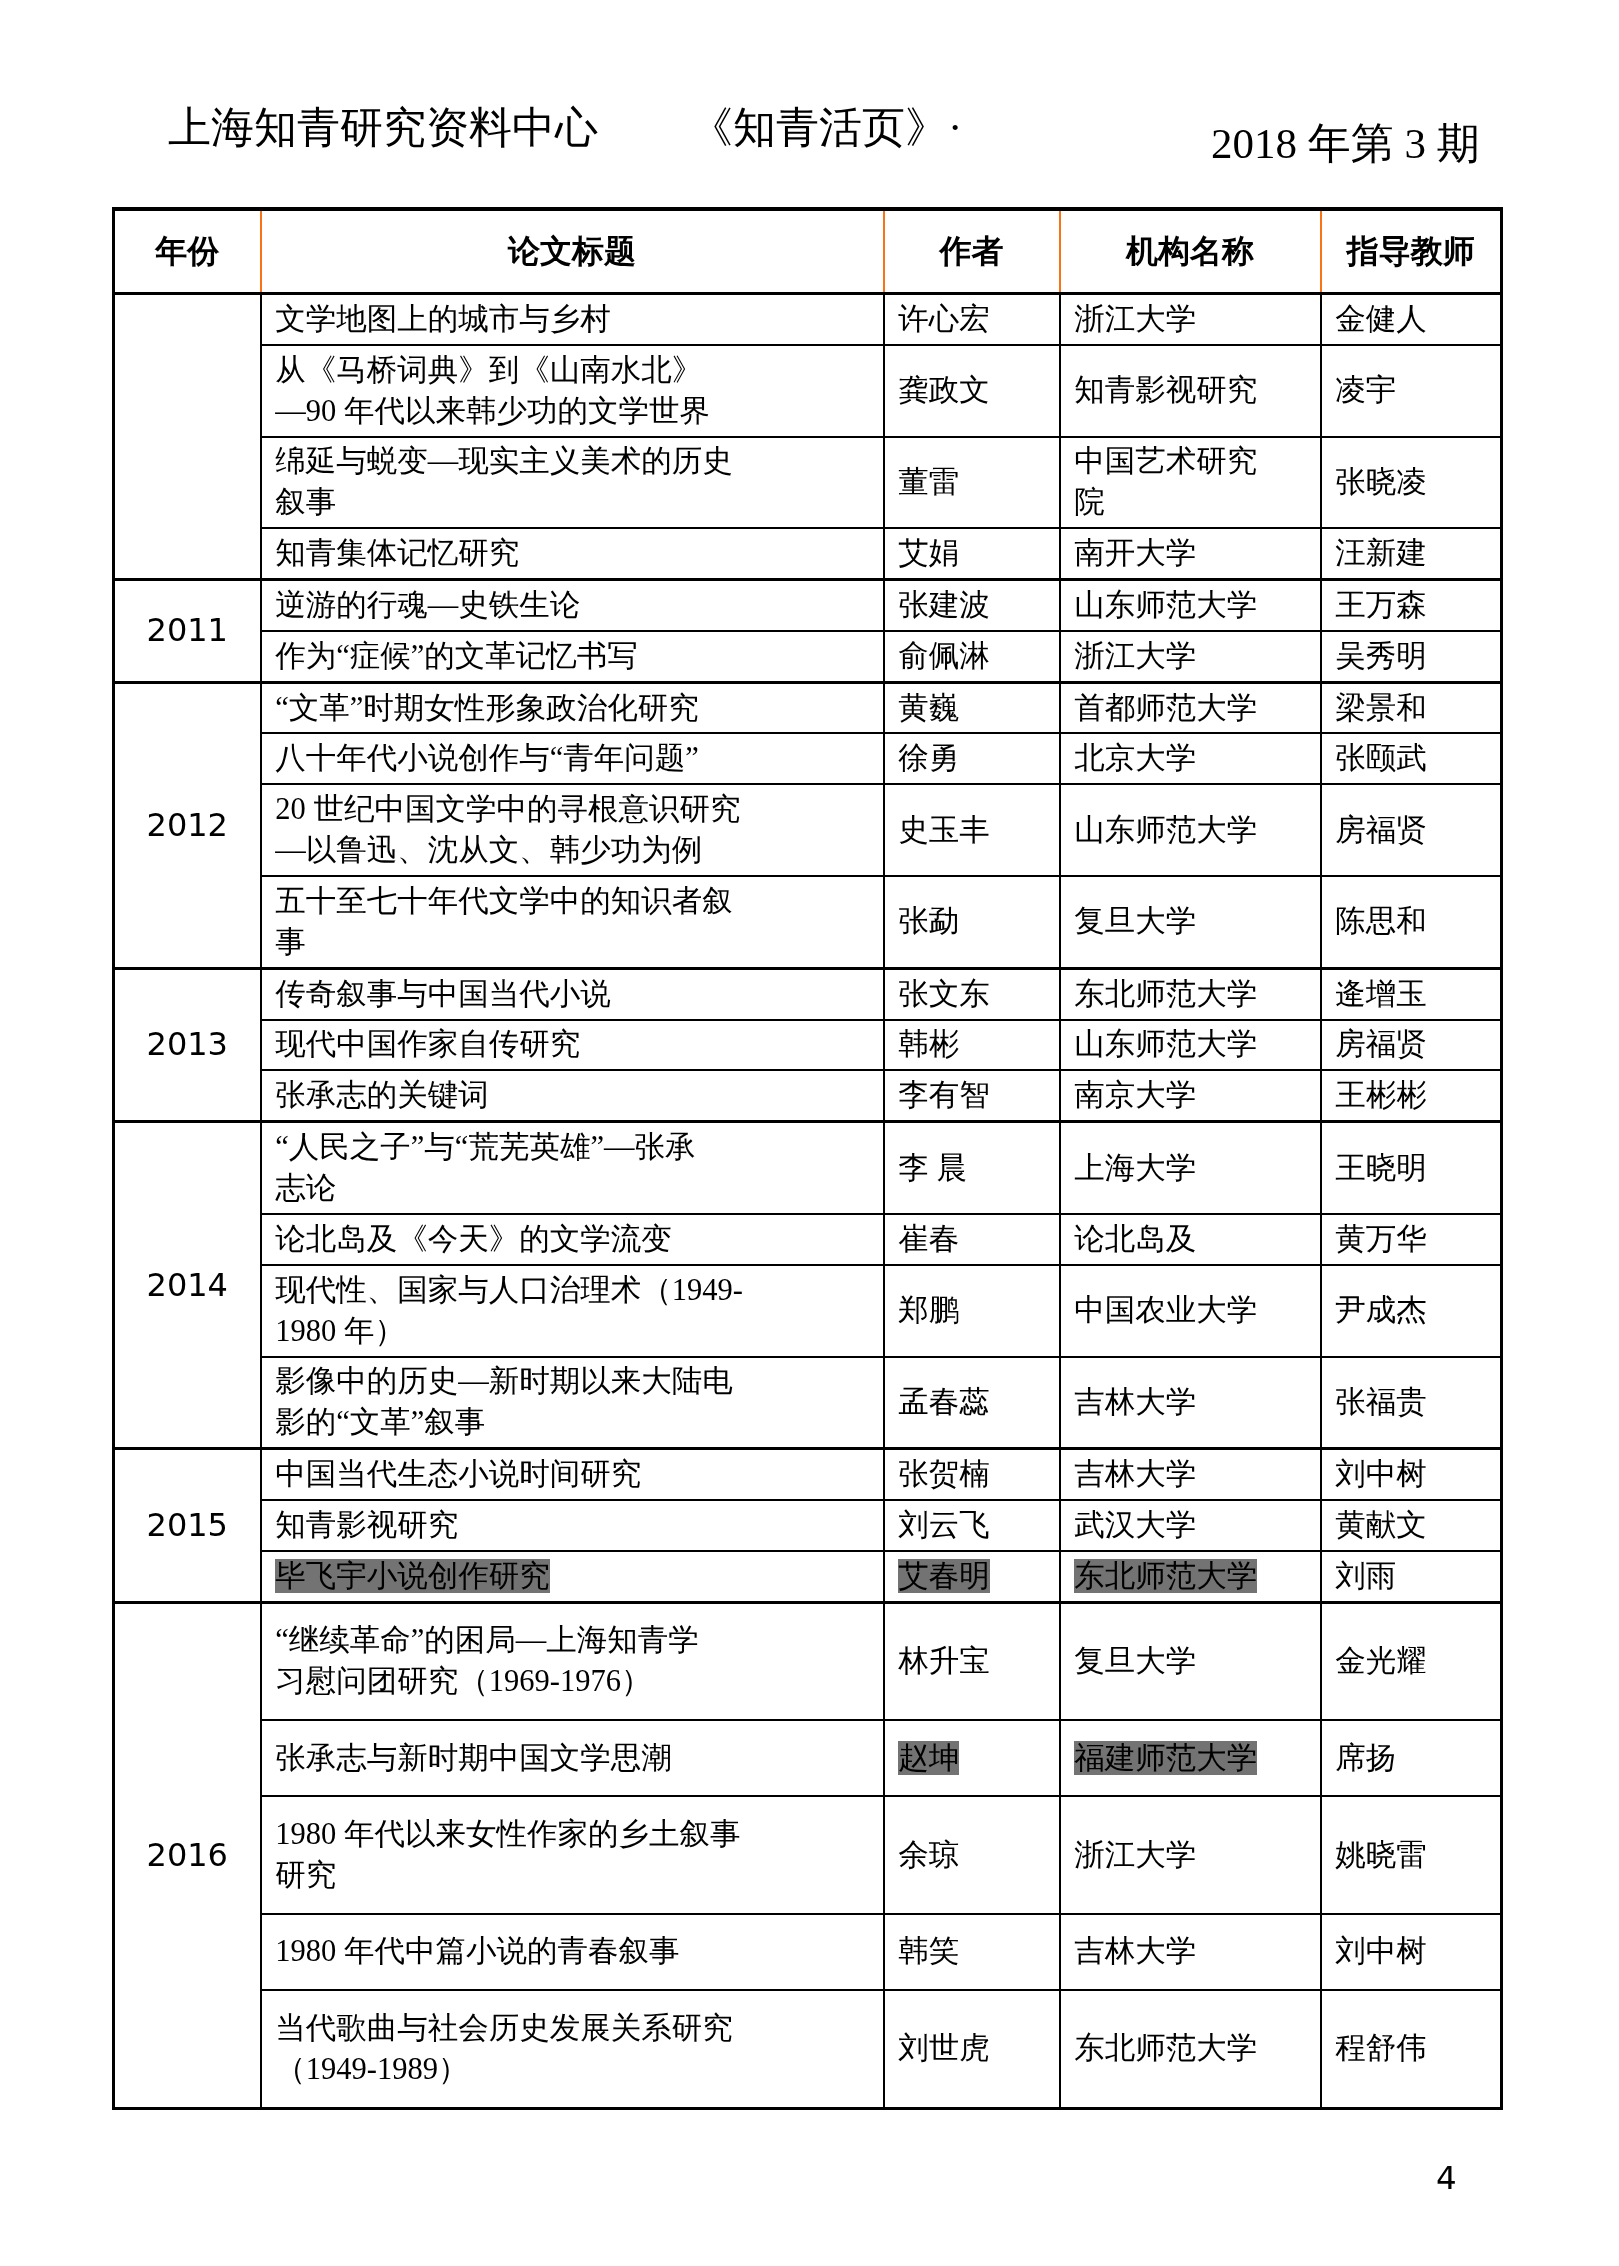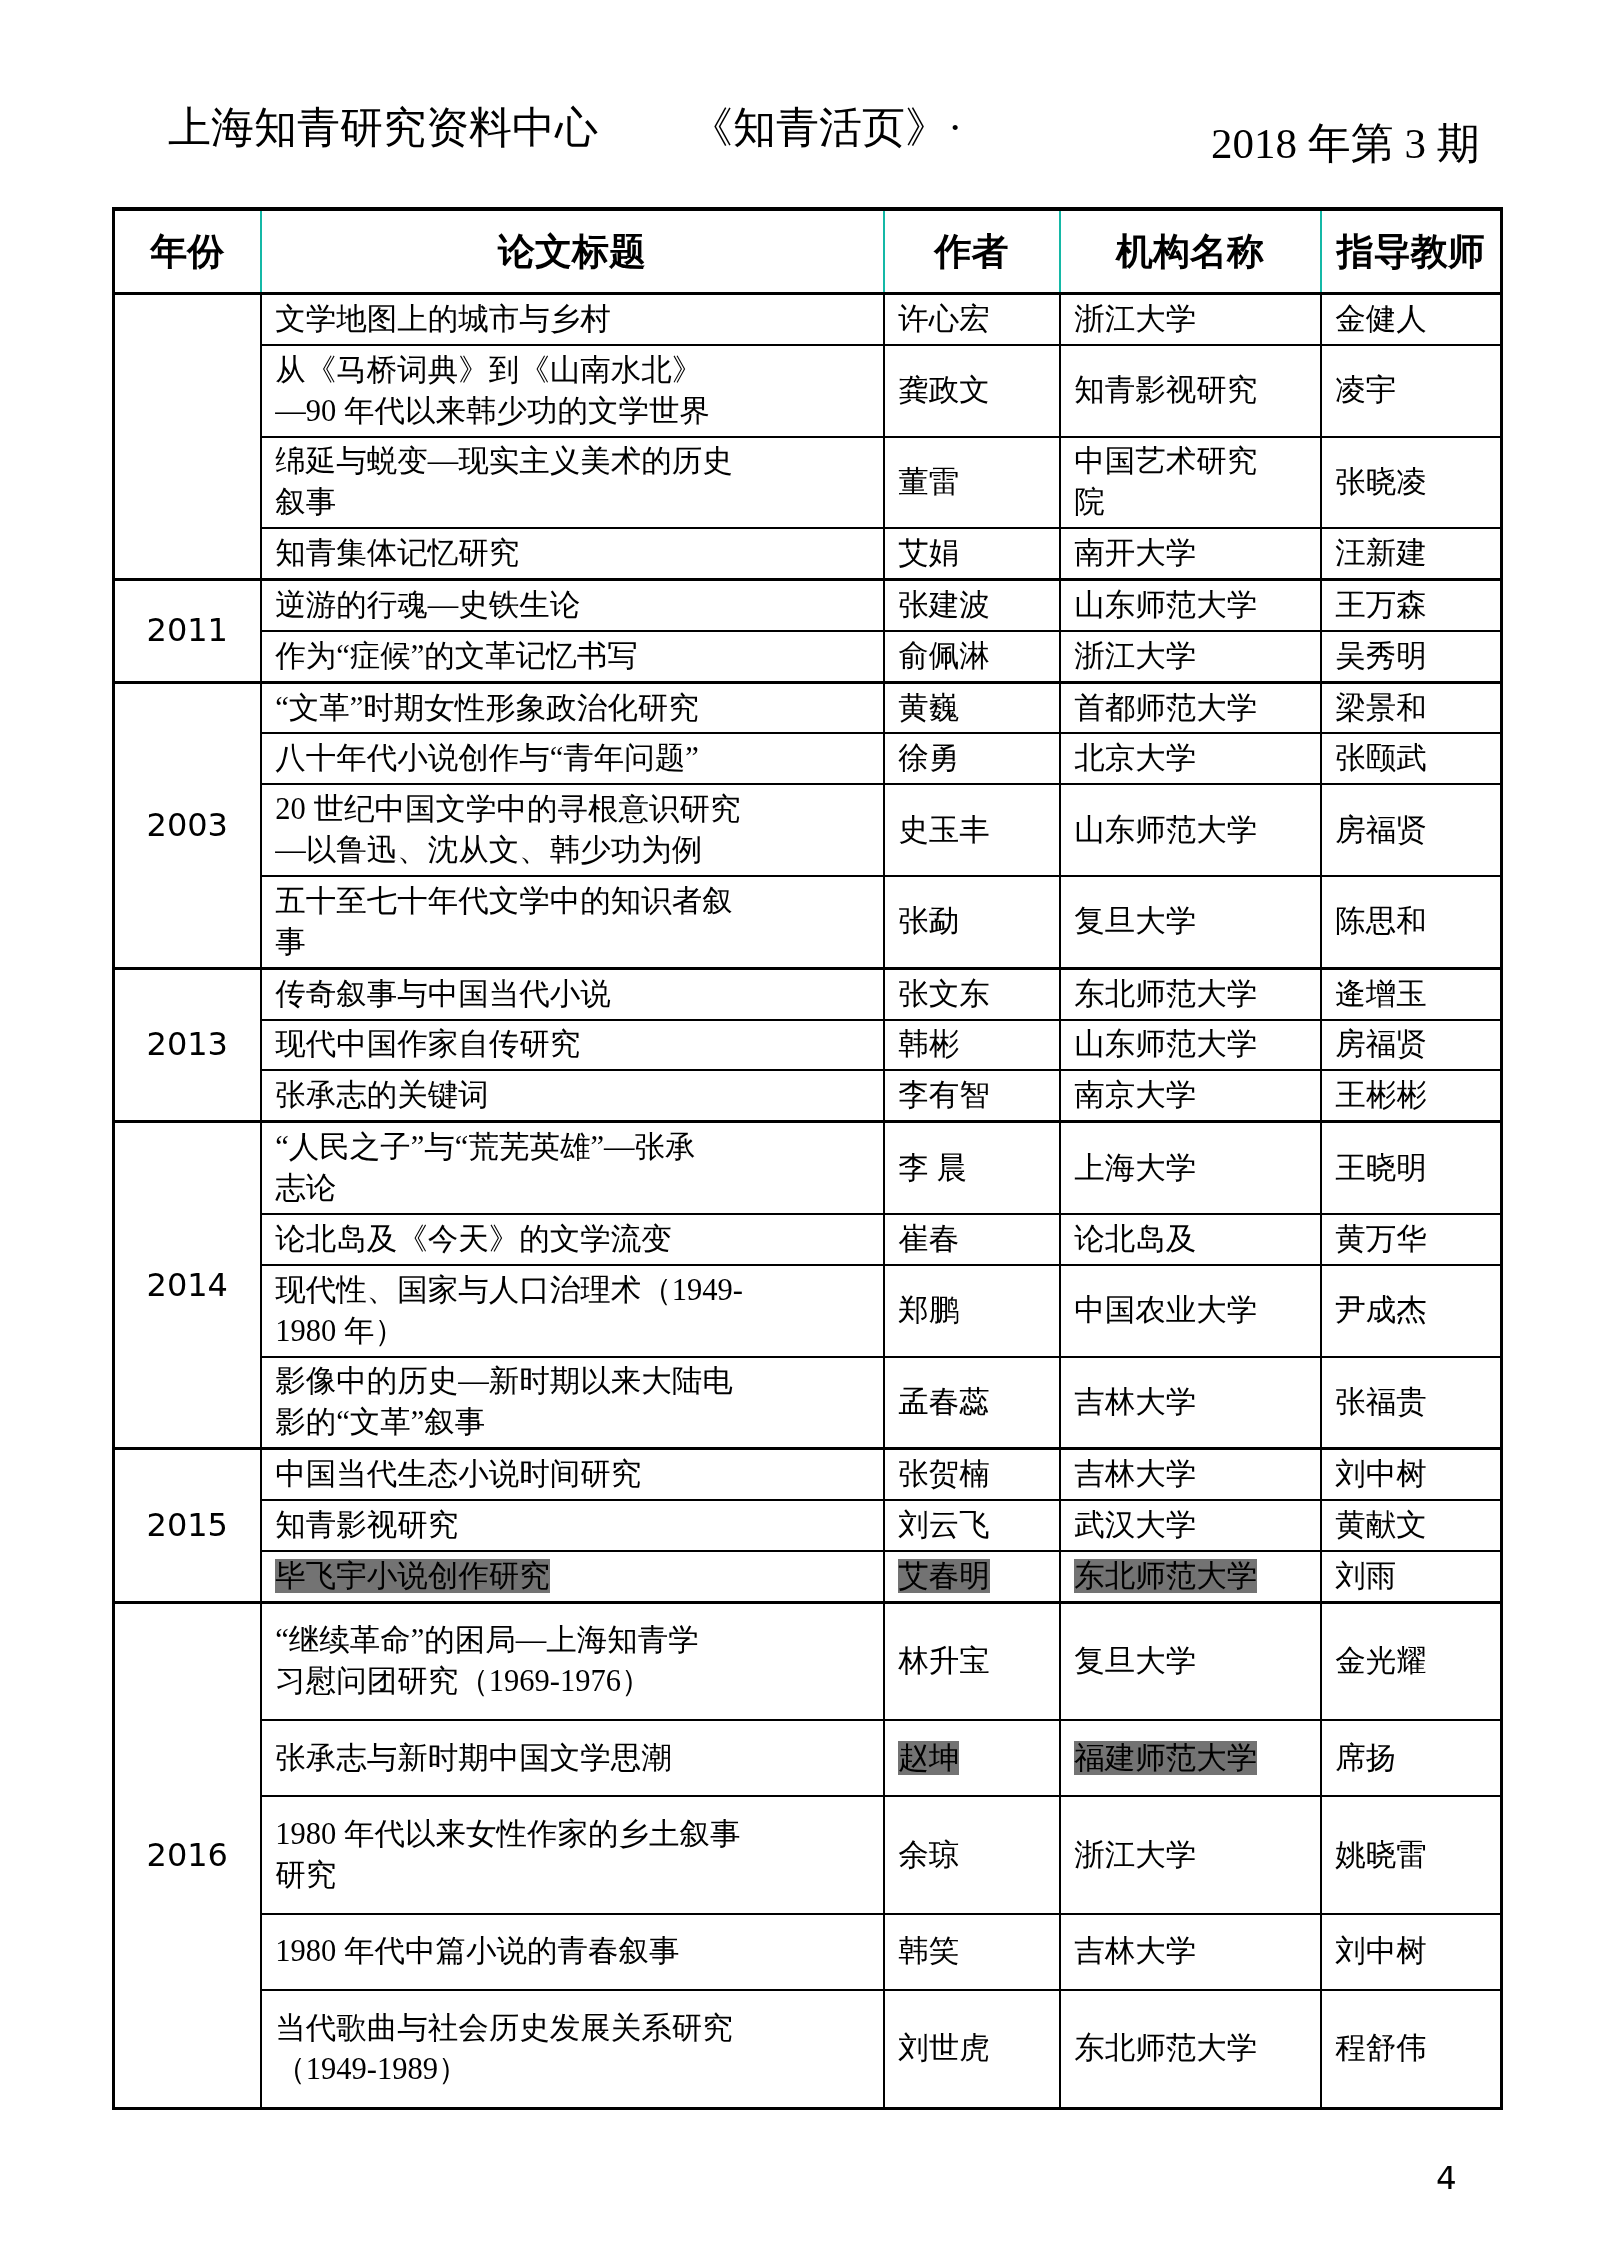--- a/index.html
+++ b/index.html
@@ -18,21 +18,21 @@
     border-collapse:collapse;table-layout:fixed;
     border:3px solid #000;border-top-width:4.9px;border-bottom-width:3.9px;
   }
   col.c-year{width:147px;}
   col.c-title{width:623px;}
   col.c-author{width:176px;}
   col.c-inst{width:261px;}
   col.c-adv{width:181px;}
 
   th{
-    border:2px solid #14b8a6;font-size:37px;font-weight:bold;
+    border:2px solid #f97316;font-size:32px;font-weight:bold;
     text-align:center;height:81px;padding:0;
   }
   td{
     border:2px solid #000;border-top-width:2px;
     font-size:30.5px;line-height:41px;
     padding:3.9px 9.9px 3.9px 13.8px;vertical-align:middle;text-align:left;
   }
   tr.group-start td{border-top-width:3.9px;}
   td.year-cell{
     text-align:center;padding:0;
@@ -108,21 +108,21 @@
         <td class="institution-cell"><span class="cell-text">山东师范大学</span></td>
         <td class="advisor-cell"><span class="cell-text">王万森</span></td>
       </tr>
       <tr>
         <td class="title-cell"><span class="cell-text">作为“症候”的文革记忆书写</span></td>
         <td class="author-cell"><span class="cell-text">俞佩淋</span></td>
         <td class="institution-cell"><span class="cell-text">浙江大学</span></td>
         <td class="advisor-cell"><span class="cell-text">吴秀明</span></td>
       </tr>
       <tr class="group-start">
-        <td class="year-cell" rowspan="4">2003</td>
+        <td class="year-cell" rowspan="4">2012</td>
         <td class="title-cell"><span class="cell-text">“文革”时期女性形象政治化研究</span></td>
         <td class="author-cell"><span class="cell-text">黄巍</span></td>
         <td class="institution-cell"><span class="cell-text">首都师范大学</span></td>
         <td class="advisor-cell"><span class="cell-text">梁景和</span></td>
       </tr>
       <tr>
         <td class="title-cell"><span class="cell-text">八十年代小说创作与“青年问题”</span></td>
         <td class="author-cell"><span class="cell-text">徐勇</span></td>
         <td class="institution-cell"><span class="cell-text">北京大学</span></td>
         <td class="advisor-cell"><span class="cell-text">张颐武</span></td>

